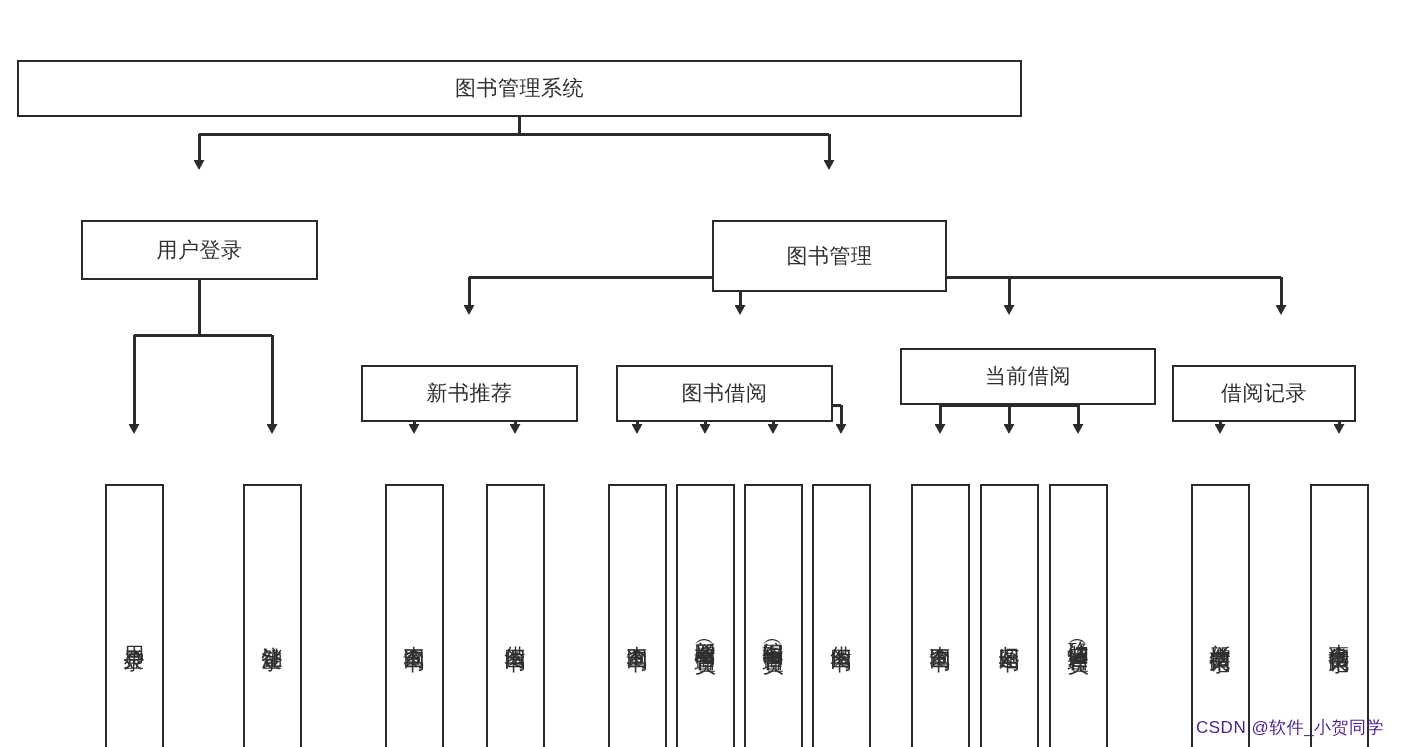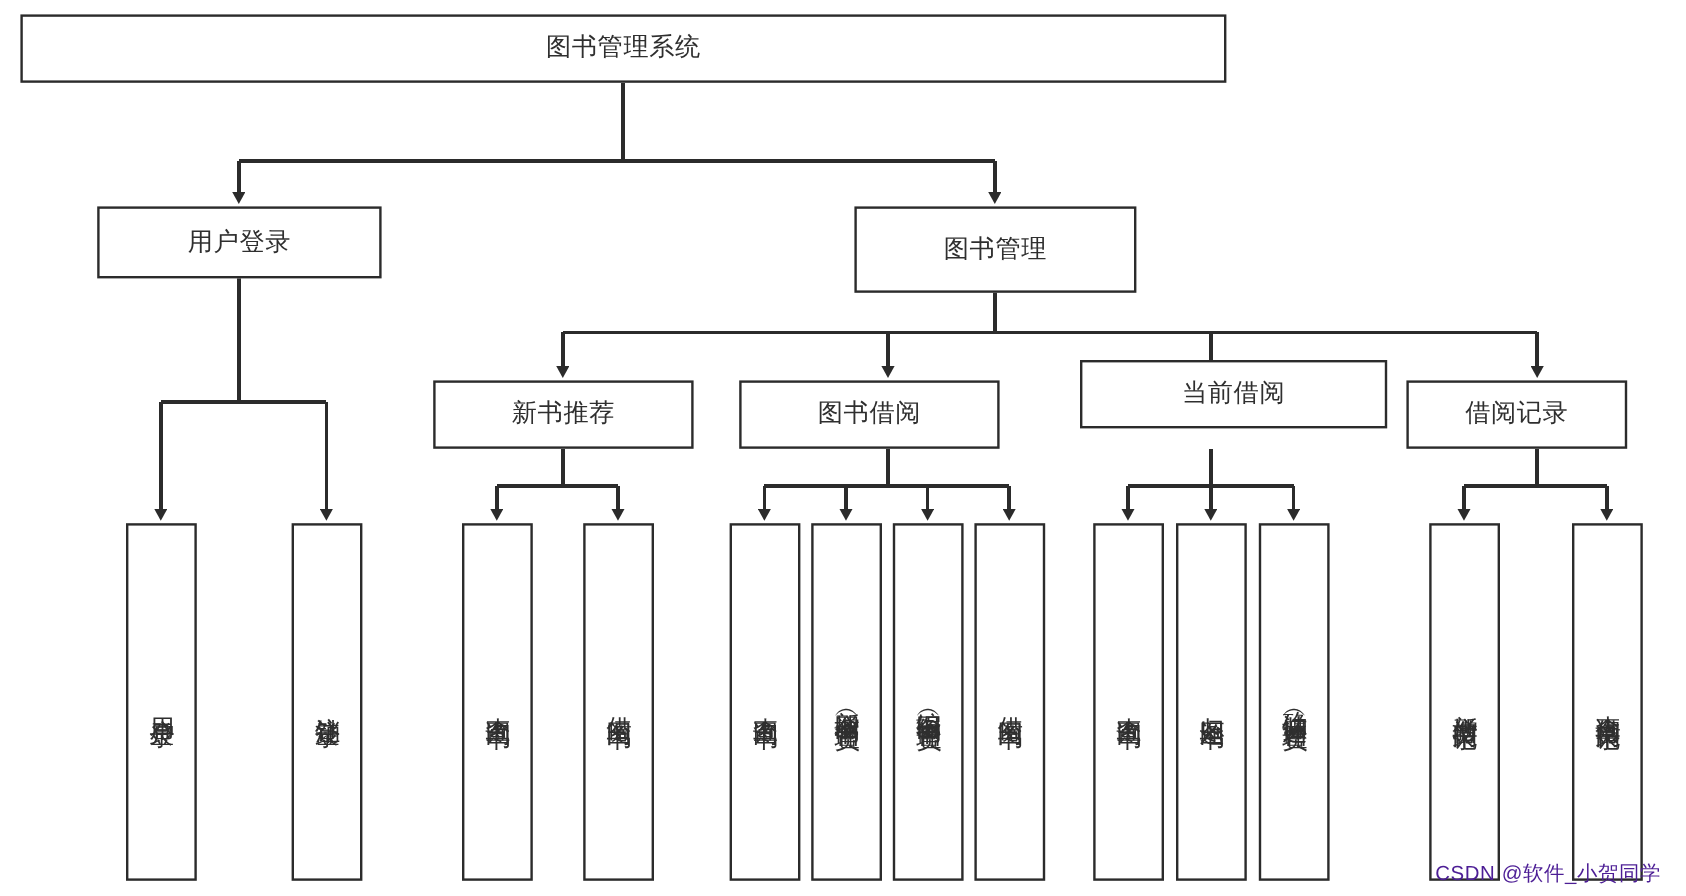--- a/index.html
+++ b/index.html
@@ -29,20 +29,21 @@
   }
   .node {
     position: absolute;
     box-sizing: border-box;
     background: #ffffff;
     border: 2px solid #2b2b2b;
     display: flex;
     align-items: center;
     justify-content: center;
     overflow: hidden;
+    margin-top: 48px;
   }
   .node .label {
     color: #2f2f2f;
     line-height: 1.18;
     text-align: center;
     white-space: nowrap;
   }
   .node.horizontal .label {
     font-size: 21px;
     letter-spacing: 0.5px;
@@ -118,21 +119,21 @@
   <div id="nodes-layer">
       <div class="node horizontal" style="left: 17px; top: 12px; width: 1005px; height: 57px;">
         <span class="label">图书管理系统</span>
       </div>
       <div class="node horizontal" style="left: 81px; top: 172px; width: 237px; height: 60px;">
         <span class="label">用户登录</span>
       </div>
       <div class="node horizontal" style="left: 712px; top: 172px; width: 235px; height: 72px;">
         <span class="label">图书管理</span>
       </div>
-      <div class="node horizontal" style="left: 361px; top: 317px; width: 217px; height: 57px;">
+      <div class="node horizontal" style="left: 361px; top: 317px; width: 217px; height: 57px; font-family: Liberation Serif, serif;">
         <span class="label">新书推荐</span>
       </div>
       <div class="node horizontal" style="left: 616px; top: 317px; width: 217px; height: 57px;">
         <span class="label">图书借阅</span>
       </div>
       <div class="node horizontal" style="left: 900px; top: 300px; width: 256px; height: 57px;">
         <span class="label">当前借阅</span>
       </div>
       <div class="node horizontal" style="left: 1172px; top: 317px; width: 184px; height: 57px;">
         <span class="label">借阅记录</span>

